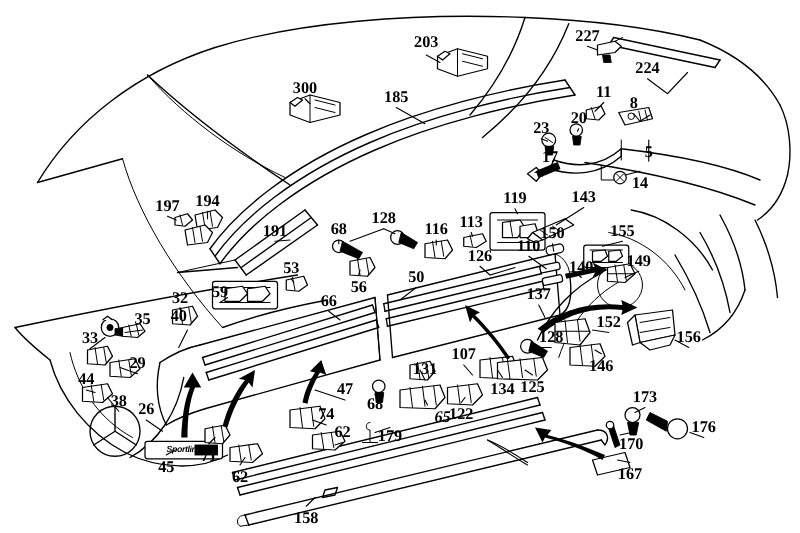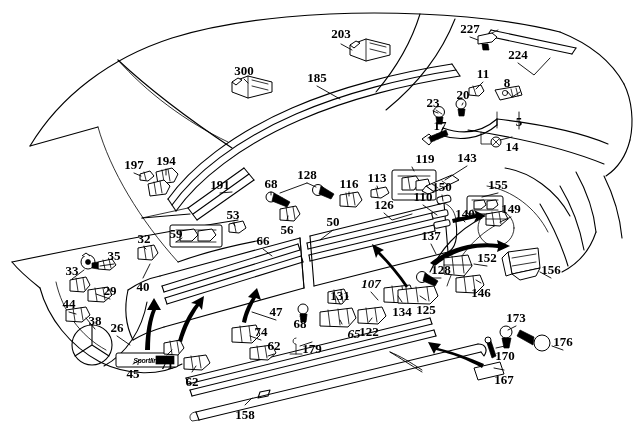--- a/index.html
+++ b/index.html
@@ -560,45 +560,45 @@
       <div class="lbl" style="left: 519px; top: 121px;">5</div>
       <div class="lbl" style="left: 440px; top: 125px;">17</div>
       <div class="lbl" style="left: 512px; top: 146px;">14</div>
       <div class="lbl" style="left: 134px; top: 164px;">197</div>
       <div class="lbl" style="left: 166px; top: 160px;">194</div>
       <div class="lbl" style="left: 220px; top: 184px;">191</div>
       <div class="lbl" style="left: 271px; top: 183px;">68</div>
       <div class="lbl" style="left: 307px; top: 174px;">128</div>
       <div class="lbl" style="left: 349px; top: 183px;">116</div>
       <div class="lbl" style="left: 377px; top: 177px;">113</div>
-      <div class="lbl" style="left: 412px; top: 158px; margin-left: 13px;">119</div>
+      <div class="lbl" style="left: 412px; top: 158px;">119</div>
       <div class="lbl" style="left: 467px; top: 157px;">143</div>
       <div class="lbl" style="left: 442px; top: 186px;">150</div>
       <div class="lbl" style="left: 423px; top: 196px;">110</div>
       <div class="lbl" style="left: 498px; top: 184px;">155</div>
       <div class="lbl" style="left: 384px; top: 204px;">126</div>
       <div class="lbl" style="left: 465px; top: 213px;">140</div>
       <div class="lbl" style="left: 511px; top: 208px;">149</div>
       <div class="lbl" style="left: 233px; top: 214px;">53</div>
       <div class="lbl" style="left: 333px; top: 221px; text-align: center;">50</div>
       <div class="lbl" style="left: 287px; top: 229px;">56</div>
       <div class="lbl" style="left: 431px; top: 235px;">137</div>
       <div class="lbl" style="left: 176px; top: 233px;">59</div>
       <div class="lbl" style="left: 144px; top: 238px;">32</div>
       <div class="lbl" style="left: 263px; top: 240px;">66</div>
       <div class="lbl" style="left: 114px; top: 255px;">35</div>
       <div class="lbl" style="left: 487px; top: 257px;">152</div>
       <div class="lbl" style="left: 551px; top: 269px;">156</div>
       <div class="lbl" style="left: 72px; top: 270px;">33</div>
-      <div class="lbl" style="left: 143px; top: 286px;">40</div>
+      <div class="lbl" style="left: 143px; top: 252px;">40</div>
       <div class="lbl" style="left: 441px; top: 269px;">128</div>
       <div class="lbl" style="left: 110px; top: 290px;">29</div>
       <div class="lbl" style="left: 481px; top: 292px;">146</div>
       <div class="lbl" style="left: 69px; top: 303px;">44</div>
-      <div class="lbl" style="left: 371px; top: 283px; font-style: italic;">107</div>
+      <div class="lbl" style="left: 371px; top: 283px;">107</div>
       <div class="lbl" style="left: 340px; top: 295px;">131</div>
       <div class="lbl" style="left: 426px; top: 309px;">125</div>
       <div class="lbl" style="left: 402px; top: 311px;">134</div>
       <div class="lbl" style="left: 95px; top: 320px;">38</div>
       <div class="lbl" style="left: 117px; top: 327px;">26</div>
       <div class="lbl" style="left: 276px; top: 311px;">47</div>
       <div class="lbl" style="left: 516px; top: 317px;">173</div>
       <div class="lbl" style="left: 300px; top: 323px;">68</div>
       <div class="lbl" style="left: 261px; top: 331px;">74</div>
       <div class="lbl" style="left: 354px; top: 333px; font-style: italic;">65</div>

